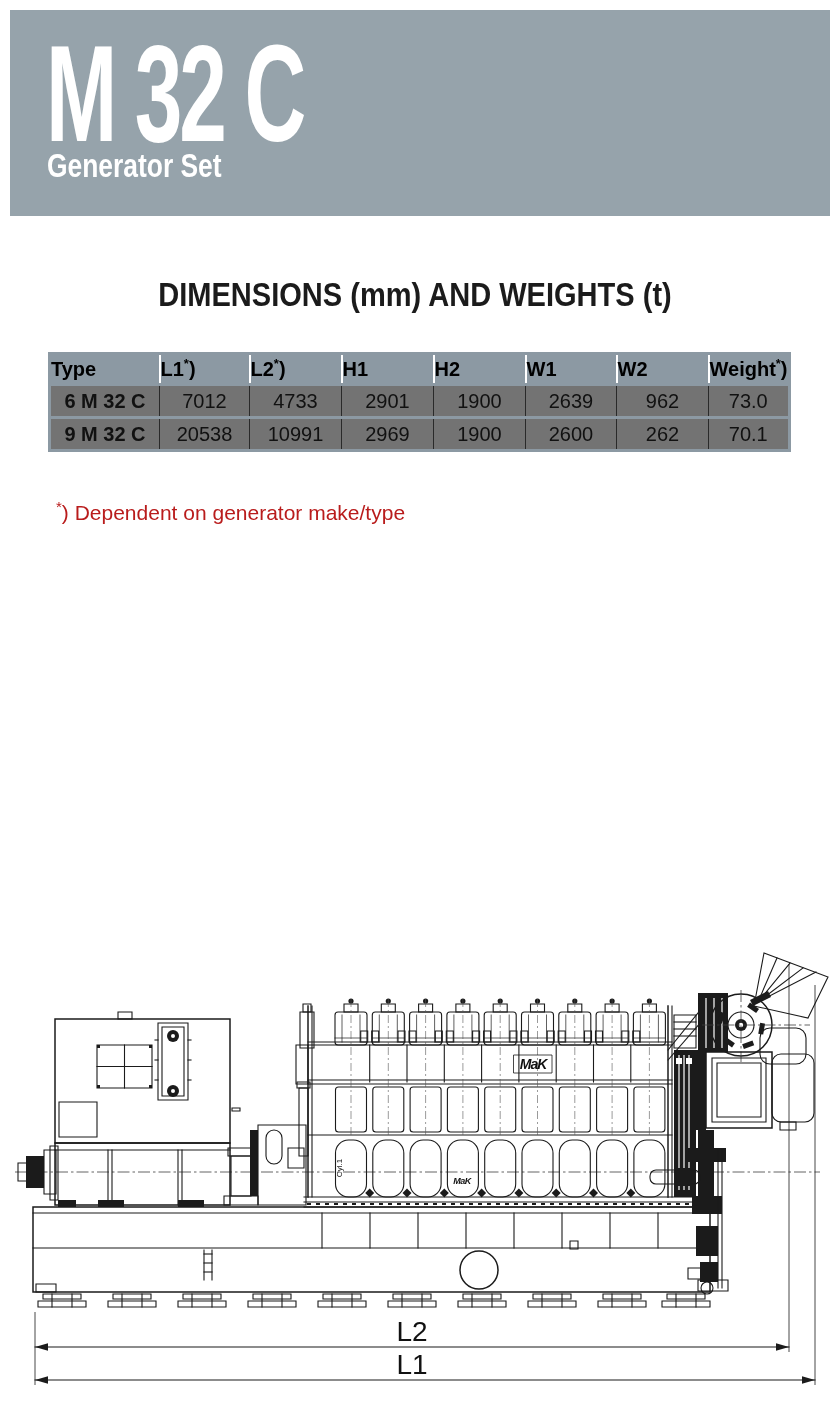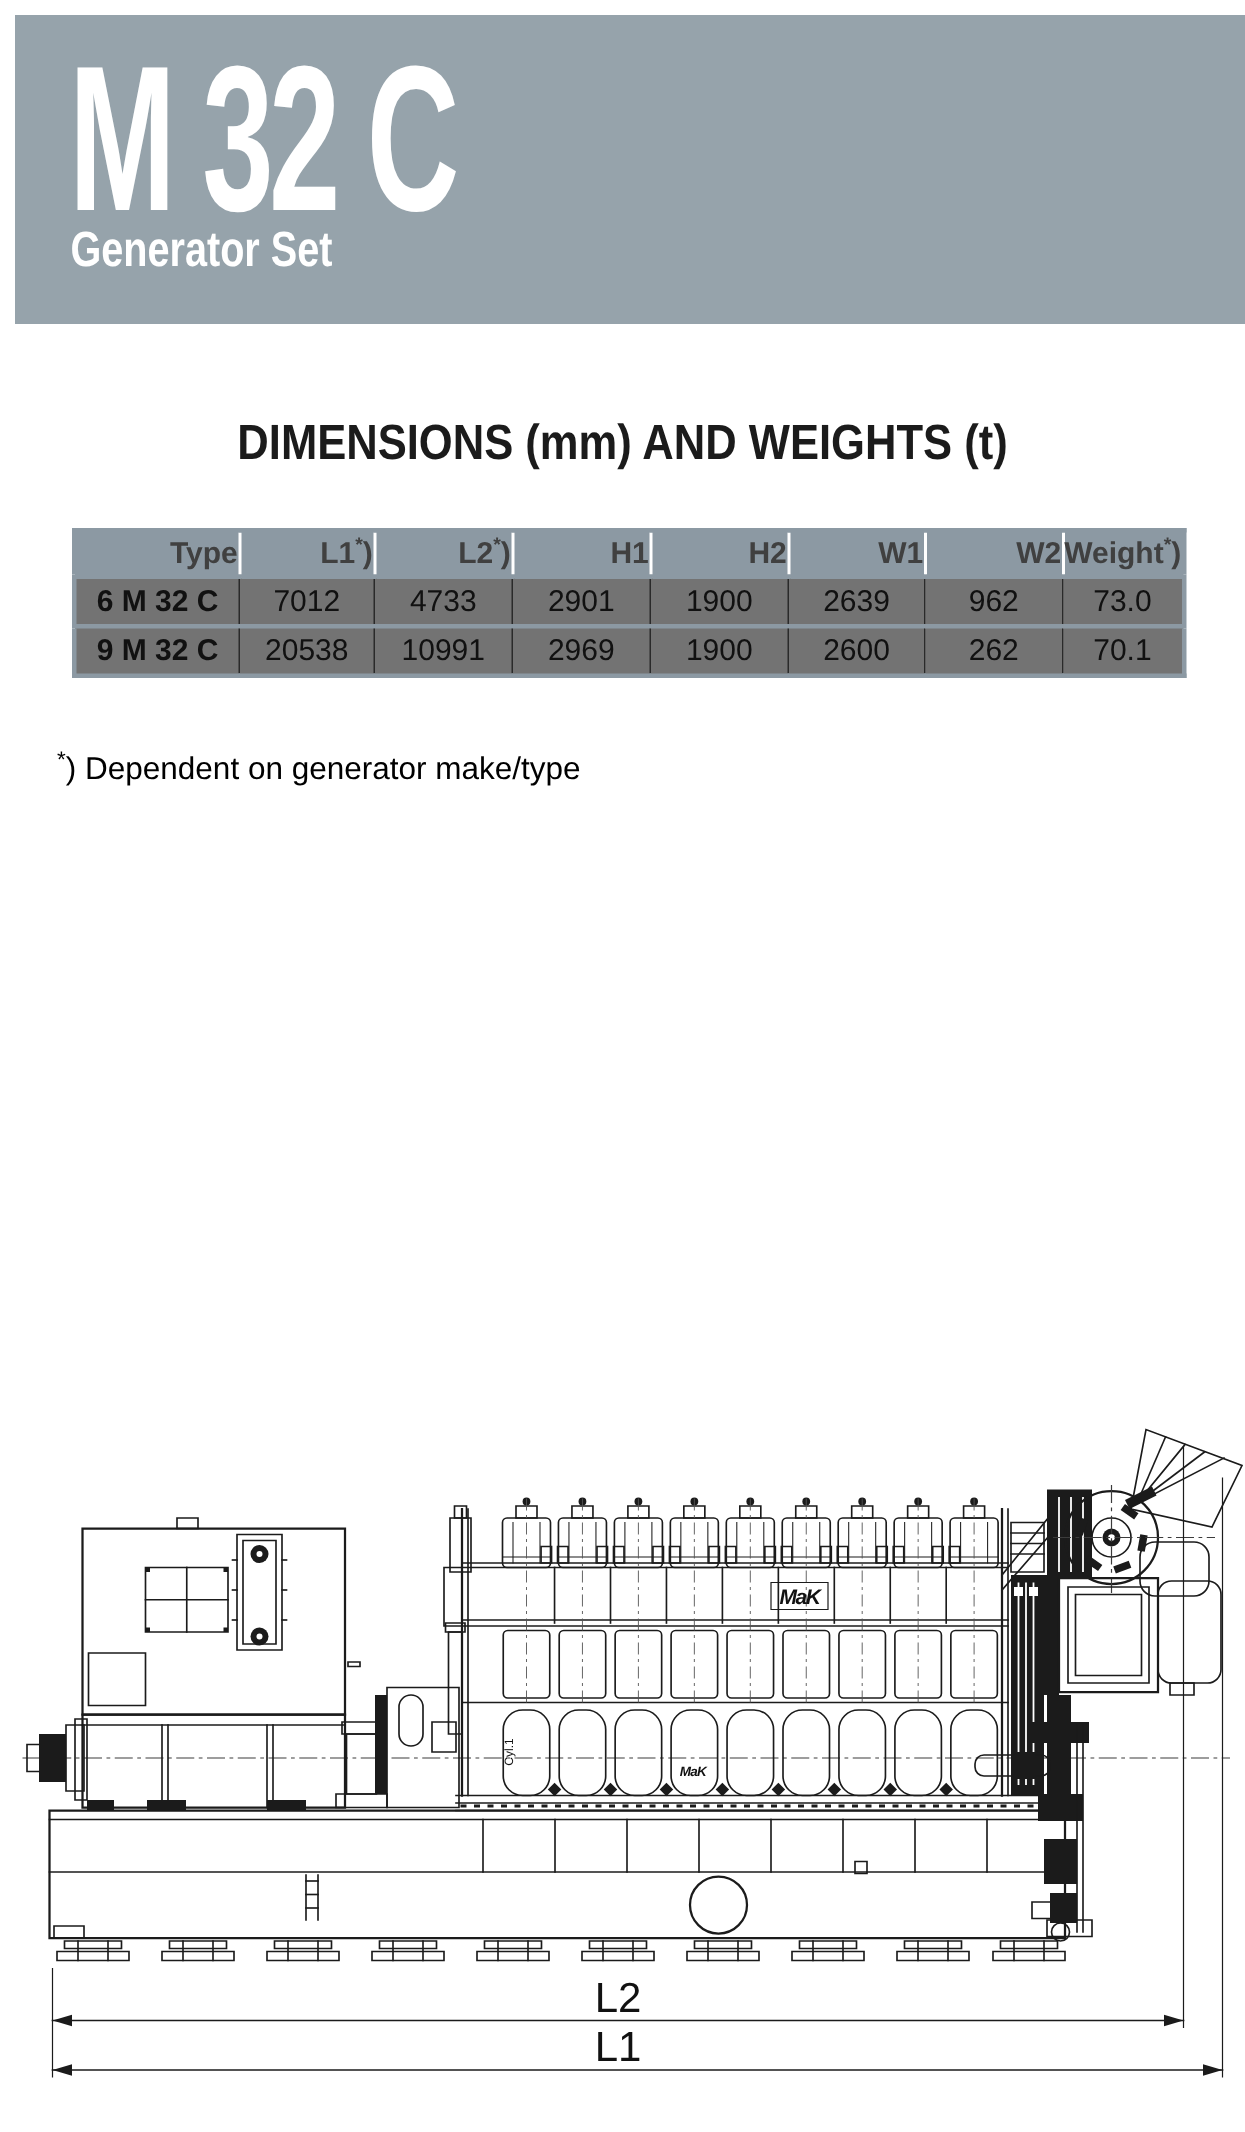--- a/index.html
+++ b/index.html
@@ -13,31 +13,31 @@
   .subtitle{position:absolute;left:37px;top:139px;color:#fff;font-weight:bold;font-size:33px;
          transform:scaleX(.80);transform-origin:left top;white-space:nowrap;line-height:1;}
 
   
   .sec-title{position:absolute;left:0;top:276px;width:830px;text-align:center;color:#1b1b1b;
          font-weight:bold;font-size:33px;transform:scaleX(.88);transform-origin:center top;white-space:nowrap;}
 
   
   .dims{position:absolute;left:48px;top:352px;border-collapse:collapse;table-layout:fixed;
         border:3px solid #8c99a3;}
-  .dims th{background:#8c99a3;color:#404040;font-weight:bold;font-size:20px;height:28px;
-        border-left:2px solid #fff;text-align:right;padding:0;}
+  .dims th{background:#8c99a3;color:#000000;font-weight:bold;font-size:20px;height:28px;
+        border-left:2px solid #fff;text-align:left;padding:0;}
   .dims th:first-child{border-left:none;}
   .dims td{border-top:3px solid #8c99a3;border-left:1px solid #2a2a2a;font-size:20px;color:#111;
         text-align:center;height:30px;padding:0;background:#737373;}
   .dims td:first-child{border-left:none;font-weight:bold;}
   .dims sup{font-size:13px;line-height:0;}
   .w0{width:110px}.w1{width:90px}.w2{width:92px}.w3{width:92px}.w4{width:92px}.w5{width:91px}.w6{width:92px}.w7{width:75px}
 
   
-  .footnote{position:absolute;left:38px;top:498px;font-size:21px;color:#000000;}
+  .footnote{position:absolute;left:56px;top:498px;font-size:21px;color:#b91c1c;}
   .footnote sup{font-size:15px;}
 
   
   .draw{position:absolute;left:0;top:945px;}
   .draw *{vector-effect:non-scaling-stroke;}
   .ln{stroke:#1b1b1b;fill:none;stroke-width:1.1;stroke-linecap:square;}
   .th{stroke-width:1.5;}
   .fl{fill:#1b1b1b;stroke:none;}
   .wh{fill:#fff;stroke:none;}
   .wl{stroke:#fff;fill:none;stroke-width:1.2;}

